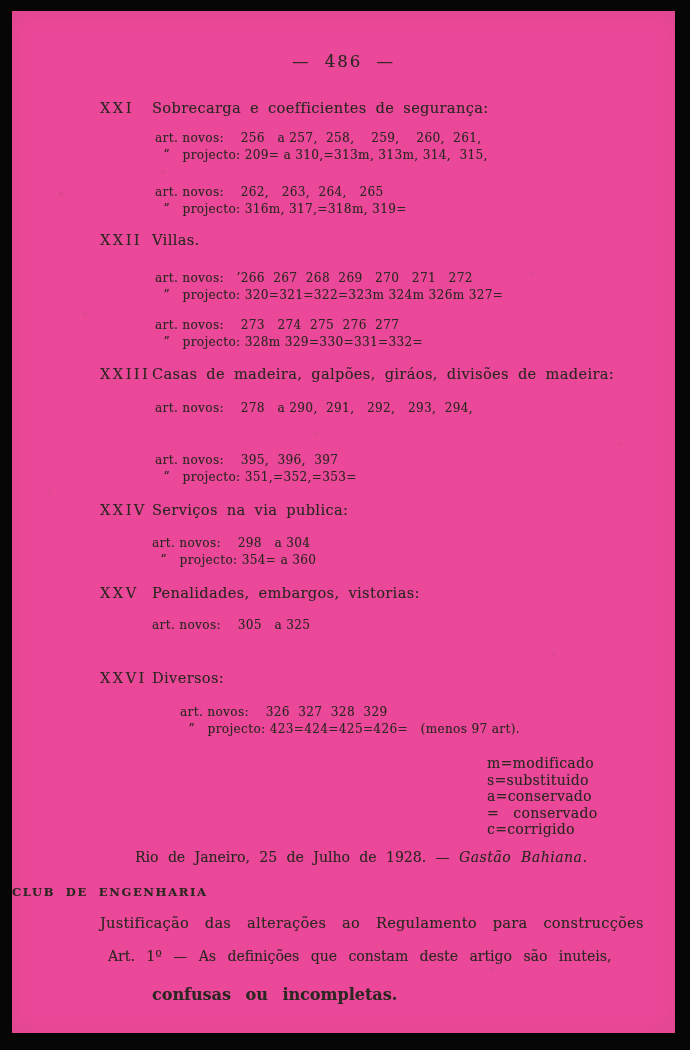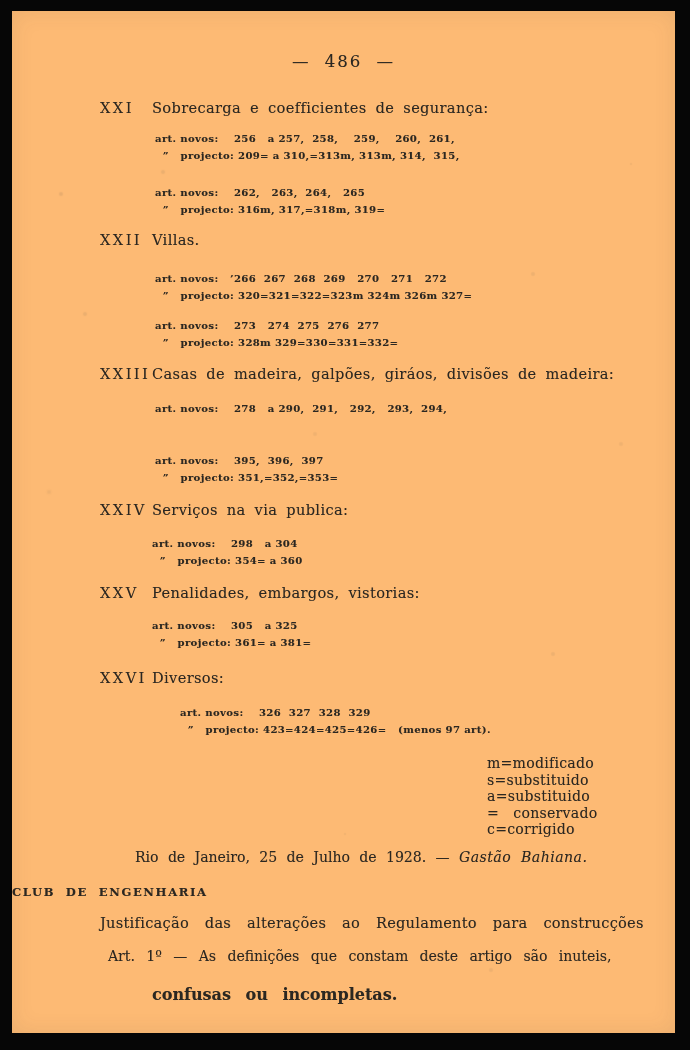--- a/index.html
+++ b/index.html
@@ -3,21 +3,21 @@
 <meta charset="utf-8">
 <style>
   html,body{margin:0;padding:0;}
   body{
     width:690px;height:1050px;position:relative;overflow:hidden;
     background:#060606;
     font-family:"DejaVu Serif","Liberation Serif",serif;
   }
   .page{
     position:absolute;left:12px;top:11px;width:663px;height:1022px;
-    background:#fdba74;color:#2b2721;
+    background:#ec4899;color:#2b2721;
     box-shadow:inset 0 0 22px rgba(70,65,58,0.10);
     text-shadow:0.3px 0.3px 0.4px rgba(43,39,33,0.32);
   }
   .speckles{
     position:absolute;left:0;top:0;width:2px;height:2px;border-radius:50%;
     box-shadow:
       150px 160px 1px 1px rgba(90,85,78,.10), 420px 92px 1px 0 rgba(90,85,78,.12),
       520px 262px 1px 1px rgba(90,85,78,.09), 92px 502px 1px 0 rgba(90,85,78,.12),
       608px 432px 1px 1px rgba(90,85,78,.08), 202px 702px 1px 0 rgba(90,85,78,.11),
       540px 642px 1px 1px rgba(90,85,78,.09), 332px 822px 1px 0 rgba(90,85,78,.10),
@@ -26,21 +26,21 @@
       302px 422px 1px 1px rgba(90,85,78,.08), 556px 762px 1px 0 rgba(90,85,78,.10),
       48px 182px 1px 1px rgba(90,85,78,.12), 36px 480px 2px 1px rgba(90,85,78,.10);
   }
   .pgnum{
     position:absolute;top:41px;left:0;width:100%;text-align:center;
     font-size:16.5px;letter-spacing:2px;word-spacing:7px;
   }
   .sec-head{position:absolute;left:88px;font-size:14.5px;white-space:nowrap;}
   .roman{display:inline-block;min-width:52px;letter-spacing:2.5px;}
   .title{word-spacing:4px;letter-spacing:0.4px;margin-top:48px;}
-  .tblock{position:absolute;left:143px;font-size:10px;line-height:17px;font-weight:bold;}
+  .tblock{position:absolute;left:143px;font-size:12px;line-height:17px;}
   .tblock div{white-space:pre;letter-spacing:0.4px;}
   .ind-a{left:140px;} .ind-b{left:168px;}
   .legend{position:absolute;left:475px;top:744px;font-size:14px;line-height:16.5px;}
   .legend div{white-space:pre;letter-spacing:0.3px;}
   .sig{position:absolute;left:123px;top:838px;font-size:14px;word-spacing:5px;white-space:nowrap;}
   .sig em{font-style:italic;letter-spacing:0.5px;}
   .club{
     position:absolute;top:874px;left:0;width:100%;
     font-size:11.5px;letter-spacing:1.7px;word-spacing:5px;font-weight:bold;
   }
@@ -100,35 +100,34 @@
   <div class="tblock ind-a" style="top:524px">
     <div>art. novos:    298   a 304</div>
     <div>  ”   projecto: 354= a 360</div>
   </div>
 
   <div class="sec-head" style="top:574px">
     <span class="roman">XXV</span><span class="title">Penalidades, embargos, vistorias:</span>
   </div>
   <div class="tblock ind-a" style="top:606px">
     <div>art. novos:    305   a 325</div>
-    <div>  ”   projecto: 361= a 381=</div>
   </div>
 
   <div class="sec-head" style="top:659px">
     <span class="roman">XXVI</span><span class="title">Diversos:</span>
   </div>
   <div class="tblock ind-b" style="top:693px">
     <div>art. novos:    326  327  328  329</div>
     <div>  ”   projecto: 423=424=425=426=   (menos 97 art).</div>
   </div>
 
   <div class="legend">
     <div>m=modificado</div>
     <div>s=substituido</div>
-    <div>a=substituido</div>
+    <div>a=conservado</div>
     <div>=   conservado</div>
     <div>c=corrigido</div>
   </div>
 
   <div class="sig">
     <span>Rio de Janeiro, 25 de Julho de 1928. — </span><em>Gastão Bahiana.</em>
   </div>
 
   <div class="club">CLUB DE ENGENHARIA</div>
 

